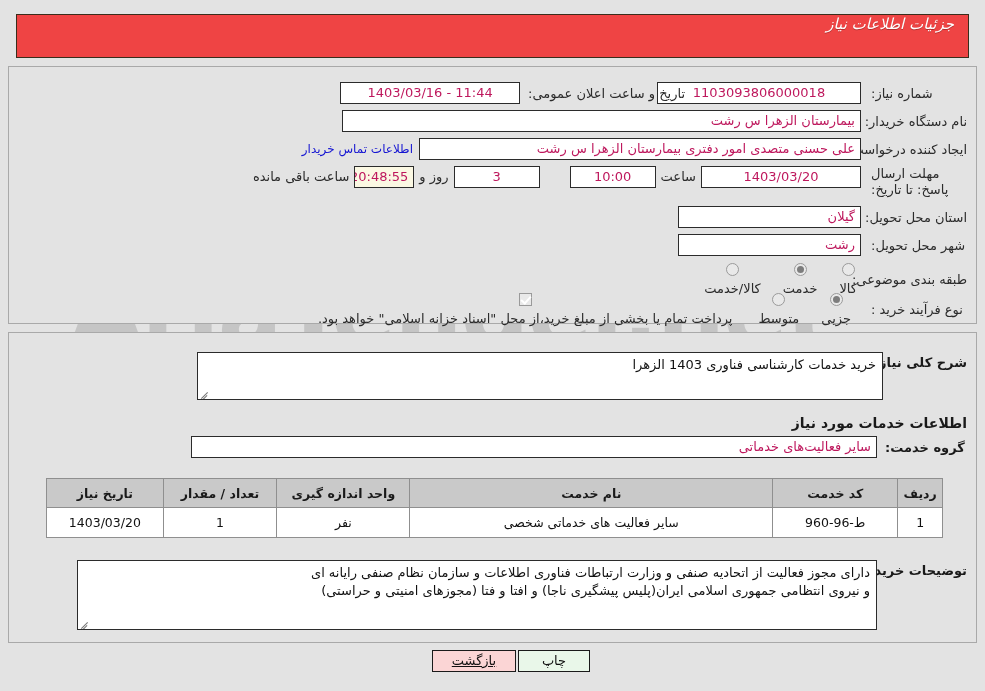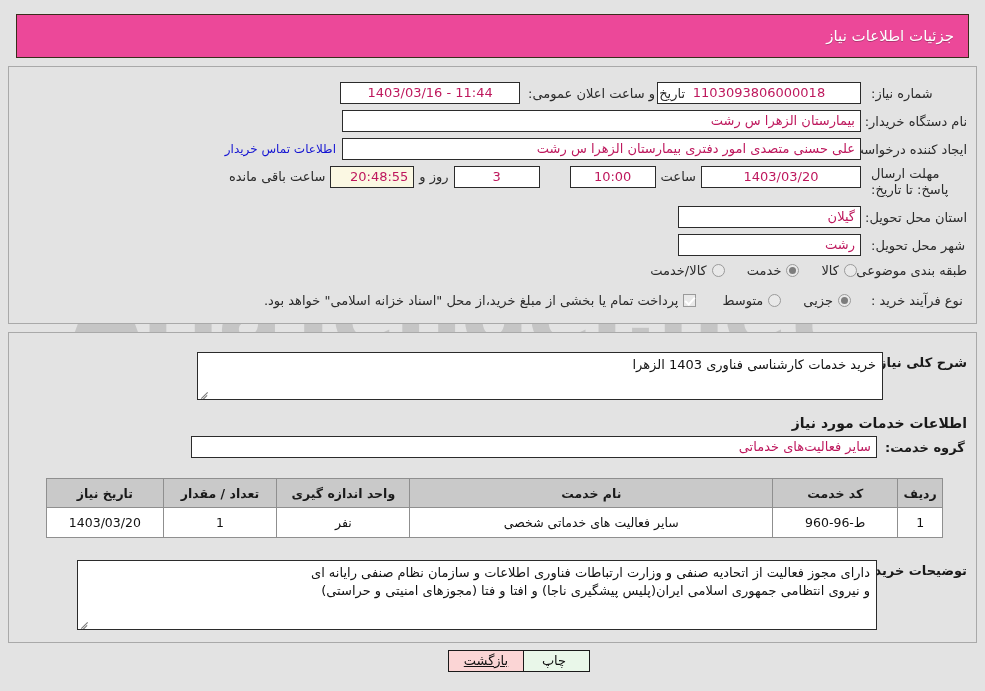--- a/index.html
+++ b/index.html
@@ -38,25 +38,26 @@
     letter-spacing:-2px;
     line-height:1;
     direction:ltr;
     white-space:nowrap;
   }
 
   
   .topbar{
     position:absolute;left:16px;top:14px;
     width:953px;height:44px;
-    background:#ec4899;
+    background:#ef4444;
     border:1px solid #3a2d1c;
     box-sizing:border-box;
-    display:flex;align-items:center;justify-content:flex-start;
+    display:flex;align-items:flex-start;justify-content:flex-start;
     z-index:10;
+    font-style:italic;
   }
   .topbar .title{
     color:#ffffff;
     font-size:15px;
     padding-right:14px;
     text-shadow:0 1px 0 rgba(0,0,0,.25);
   }
 
   
   .panel{
@@ -111,21 +112,21 @@
     position:relative;
     vertical-align:middle;
     flex:0 0 auto;
   }
   .radio.on::after{
     content:"";
     position:absolute;left:2px;top:2px;
     width:7px;height:7px;border-radius:50%;
     background:#7d7d7d;
   }
-  .radio-item{display:flex;align-items:center;gap:5px;}
+  .radio-item{display:flex;align-items:center;gap:5px;flex-direction:column;}
   .radio-item .rlabel{font-size:13px;color:#2b2b2b;}
 
   
   .chk{
     width:13px;height:13px;
     border:1px solid #9a9a9a;
     background:#e9e9e9;
     box-sizing:border-box;
     display:inline-block;
     position:relative;
@@ -212,21 +213,21 @@
     box-sizing:border-box;
     font-size:13px;
     line-height:20px;
     text-align:center;
     cursor:pointer;
     z-index:9;
     color:#111;
     font-family:"DejaVu Sans","Liberation Sans",sans-serif;
   }
   #btn-print{left:518px;top:650px;width:72px;background:#e9f7e9;}
-  #btn-back{left:448px;top:650px;width:76px;background:#fbd5d5;text-decoration:underline;}
+  #btn-back{left:432px;top:650px;width:84px;background:#fbd5d5;text-decoration:underline;}
 </style>
 </head>
 <body>
 
 <div class="topbar">
   <div class="title">جزئیات اطلاعات نیاز</div>
 </div>
 
 <div class="panel" id="panel-main"></div>
 <div class="panel" id="panel-detail"></div>
@@ -251,32 +252,32 @@
   <span class="fld" style="width:180px;margin-right:8px;">11:44 - 1403/03/16</span>
 </div>
 
 <div class="frow" style="right:18px;top:110px;">
   <span class="lbl" style="width:96px;text-align:left;">نام دستگاه خریدار:</span>
   <span class="fld rtl-text" style="width:519px;margin-right:10px;">بیمارستان الزهرا  س  رشت</span>
 </div>
 
 <div class="frow" style="right:18px;top:138px;">
   <span class="lbl" style="width:96px;text-align:left;">ایجاد کننده درخواست:</span>
-  <span class="fld rtl-text" style="width:519px;margin-right:10px;">علی حسنی متصدی امور دفتری بیمارستان الزهرا  س  رشت</span>
+  <span class="fld rtl-text" style="width:442px;margin-right:10px;">علی حسنی متصدی امور دفتری بیمارستان الزهرا  س  رشت</span>
   <span class="link">اطلاعات تماس خریدار</span>
 </div>
 
 <div class="frow" style="right:18px;top:166px;align-items:flex-start;">
   <span class="lbl" style="width:96px;text-align:left;line-height:16px;display:inline-block;white-space:normal;">مهلت ارسال پاسخ: تا تاریخ:</span>
   <span class="fld" style="width:160px;margin-right:10px;">1403/03/20</span>
   <span class="inline-txt" style="line-height:22px;">ساعت</span>
   <span class="fld" style="width:86px;">10:00</span>
   <span class="fld" style="width:86px;margin-right:30px;">3</span>
   <span class="inline-txt" style="line-height:22px;">روز و</span>
-  <span class="fld countdown" style="width:84px;padding-left:48px;">20:48:55</span>
+  <span class="fld countdown" style="width:60px;padding-left:48px;">20:48:55</span>
   <span class="inline-txt" style="line-height:22px;">ساعت باقی مانده</span>
 </div>
 
 <div class="frow" style="right:18px;top:206px;">
   <span class="lbl" style="width:96px;text-align:left;">استان محل تحویل:</span>
   <span class="fld rtl-text" style="width:183px;margin-right:10px;">گیلان</span>
 </div>
 
 <div class="frow" style="right:18px;top:234px;">
   <span class="lbl" style="width:96px;text-align:left;">شهر محل تحویل:</span>

